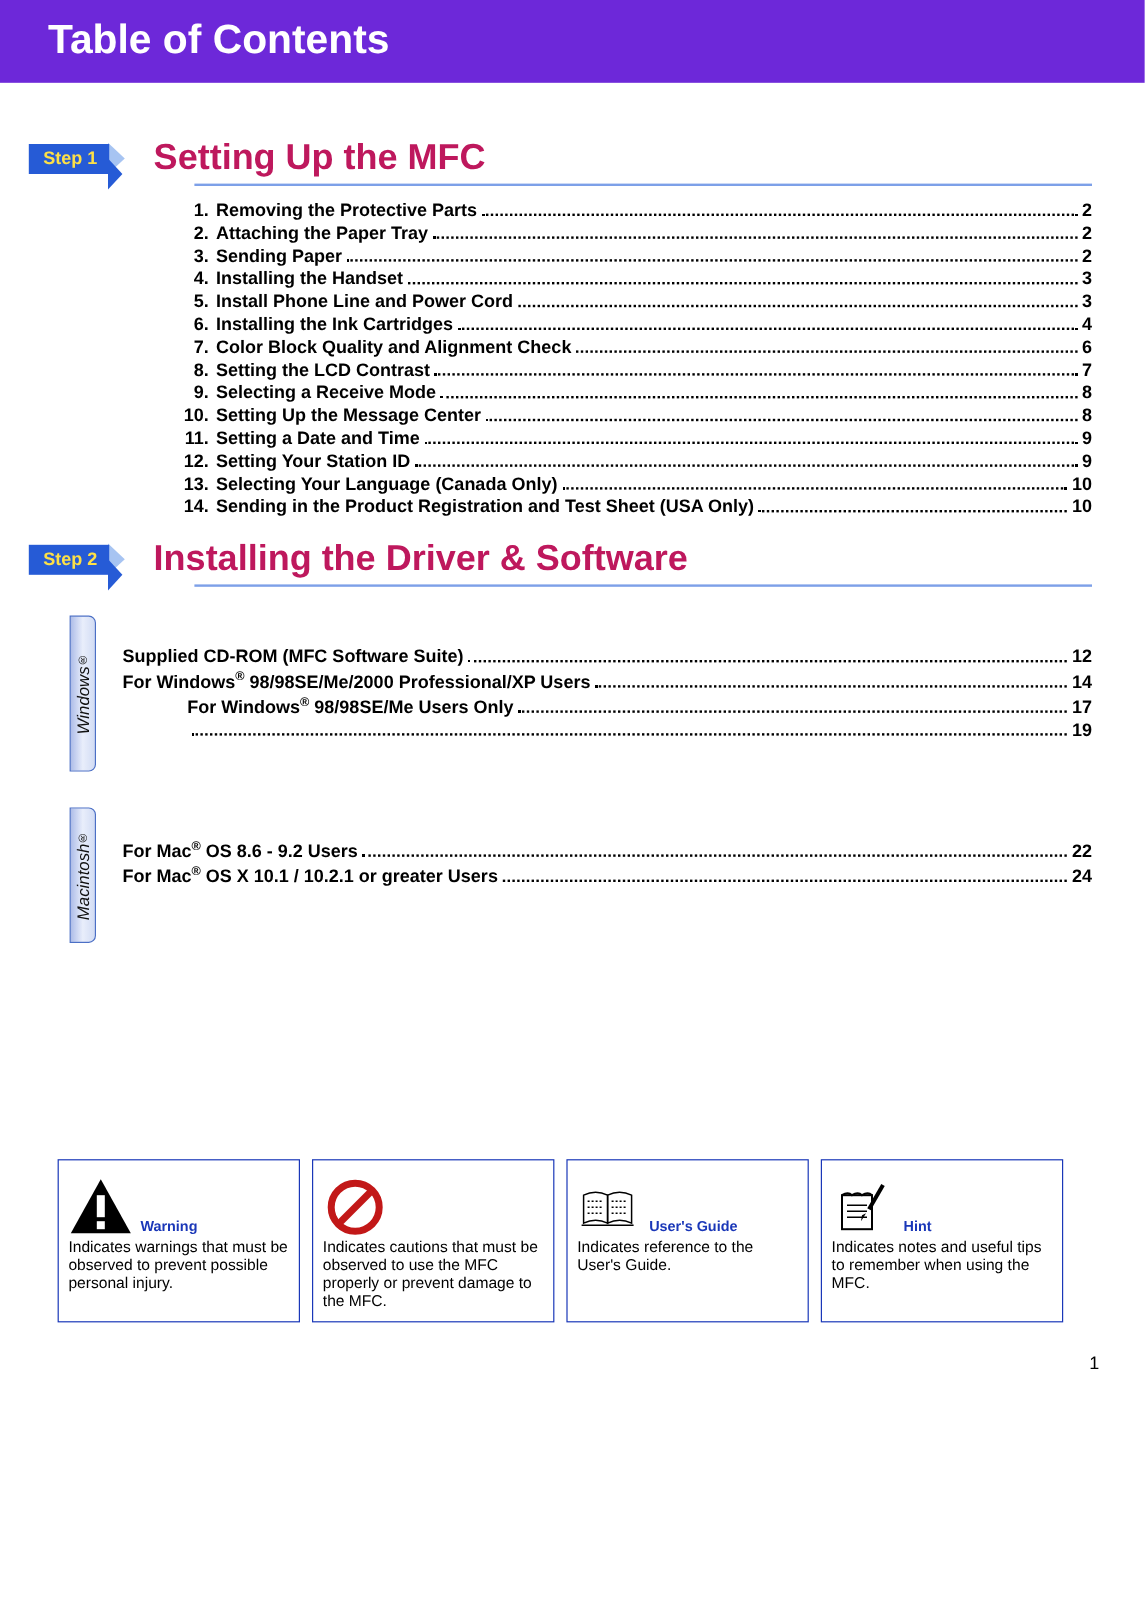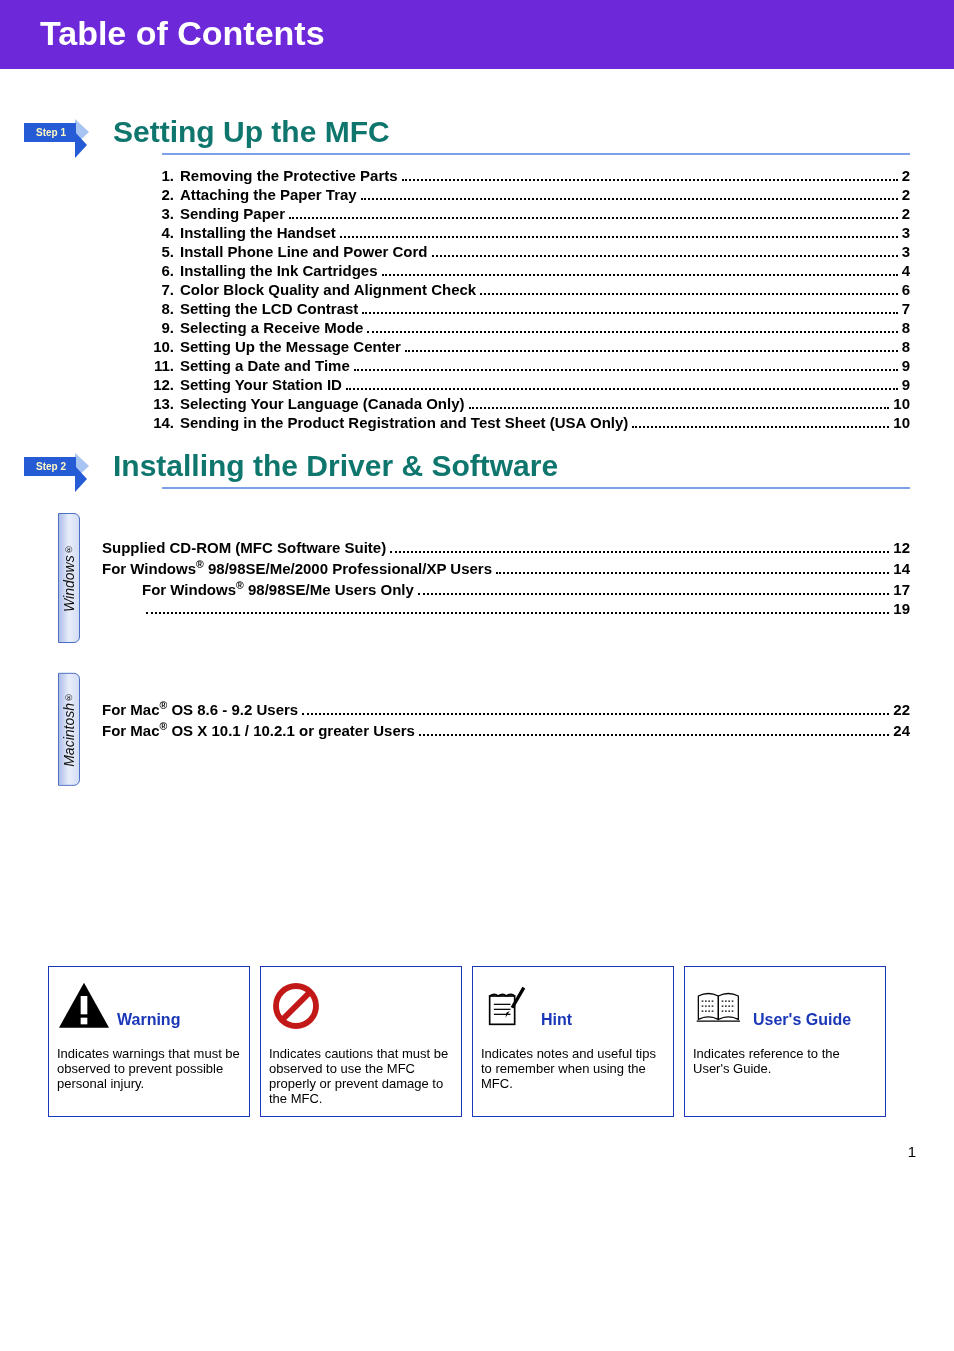--- a/index.html
+++ b/index.html
@@ -16,44 +16,44 @@
     font-size: 34px;
     font-weight: bold;
     padding: 14px 24px 16px 40px;
   }
   .content { padding: 24px 44px 6px 24px; }
 
   .step-row { display: flex; align-items: center; gap: 0; margin-top: 22px; }
   .step-badge {
     position: relative;
     background: #265bd6;
-    color: #fef9c3;
+    color: #fde047;
     font-weight: bold;
-    font-size: 10px;
+    font-size: 15px;
     padding: 4px 10px 4px 12px;
     white-space: nowrap;
   }
   .chev {
     width: 0; height: 0;
     border-top: 13px solid transparent;
     border-bottom: 13px solid transparent;
     border-left: 14px solid #a7c4f2;
     margin-left: -1px;
   }
   .chev::before {
     content: "";
     position: absolute;
     width: 0; height: 0;
     border-top: 13px solid transparent;
     border-bottom: 13px solid transparent;
     border-left: 12px solid #265bd6;
     margin-left: -14px;
   }
   .step-title {
-    color: #0f766e;
+    color: #be185d;
     font-size: 30px;
     font-weight: bold;
     margin-left: 24px;
   }
   .rule { height: 2px; background: #7da0e8; margin: 4px 0 12px 138px; }
 
   .toc-list { margin: 0 0 0 126px; font-size: 15px; font-weight: bold; }
   .toc-row { display: flex; align-items: baseline; margin: 2px 0; }
   .toc-num { width: 30px; text-align: right; padding-right: 6px; }
   .toc-label { white-space: nowrap; }
@@ -74,43 +74,43 @@
     display: flex; align-items: center; justify-content: center;
     writing-mode: vertical-rl;
     transform: rotate(180deg);
     font-style: italic;
     font-size: 14px;
     color: #111;
     padding: 6px 0;
     margin-right: 4px;
   }
   .os-body { flex: 1; padding: 24px 0 24px 18px; font-size: 15px; font-weight: bold; }
-  .os-body .toc-row.sub { margin-left: 40px; }
+  .os-body .toc-row.sub { margin-left: 54px; }
   sup { font-size: 0.7em; }
 
   .legend-grid {
     display: grid;
     grid-template-columns: repeat(4, 1fr);
     gap: 10px;
     margin: 180px 24px 0 24px;
   }
   .legend-cell {
     border: 1px solid #1a37b8;
     padding: 6px 8px 10px 8px;
     font-size: 13px;
   }
   .legend-head {
     display: flex; align-items: flex-end; gap: 6px;
     min-height: 58px;
     font-weight: bold;
     color: #1a37b8;
   }
   .legend-icon { width: 54px; height: 50px; flex: 0 0 auto; }
-  .legend-title { padding-bottom: 2px; font-size: 16px; }
-  .legend-desc { margin-top: 15px; color: #000; font-weight: normal; }
+  .legend-title { padding-bottom: 2px; font-size: 12px; }
+  .legend-desc { margin-top: 0; color: #000; font-weight: normal; }
 
   .pagenum { text-align: right; padding: 20px 38px 0 0; font-size: 15px; }
 
   
   .ico-warn { fill: #000; }
   .ico-prohibit circle { fill: none; stroke: #c21818; stroke-width: 7; }
   .ico-prohibit line { stroke: #c21818; stroke-width: 7; }
   .ico-book { fill: none; stroke: #000; stroke-width: 1.5; }
 </style>
 </head>
@@ -283,52 +283,52 @@
 
     <div class="legend-cell">
       <div class="legend-head">
         <svg class="legend-icon ico-prohibit" viewBox="0 0 64 60">
           <circle cx="32" cy="30" r="24"></circle>
           <line x1="15" y1="47" x2="49" y2="13"></line>
         </svg>
         <span class="legend-title"></span>
       </div>
       <div class="legend-desc">Indicates cautions that must be observed to use the MFC properly or prevent damage to the MFC.</div>
-    </div>
-
-    <div class="legend-cell">
-      <div class="legend-head">
-        <svg class="legend-icon" viewBox="0 0 64 60">
-          <rect x="10" y="18" width="30" height="34" fill="#fff" stroke="#000" stroke-width="2"></rect>
-          <path d="M10 18 q6 -4 10 0 q6 -4 10 0 q6 -4 10 0" fill="none" stroke="#000" stroke-width="2"></path>
-          <line x1="15" y1="28" x2="35" y2="28" stroke="#000" stroke-width="1.5"></line>
-          <line x1="15" y1="34" x2="35" y2="34" stroke="#000" stroke-width="1.5"></line>
-          <line x1="15" y1="40" x2="35" y2="40" stroke="#000" stroke-width="1.5"></line>
-          <rect x="42" y="6" width="4" height="28" fill="#000" transform="rotate(30 44 20)"></rect>
-          <polygon points="30,38 34,36 29,44" fill="#000"></polygon>
-        </svg>
-        <span class="legend-title">Hint</span>
-      </div>
-      <div class="legend-desc">Indicates notes and useful tips to remember when using the MFC.</div>
     </div>
 
     <div class="legend-cell">
       <div class="legend-head">
         <svg class="legend-icon ico-book" viewBox="0 0 64 60">
           <path d="M6 46 V18 Q18 12 30 18 V46 Q18 40 6 46 Z"></path>
           <path d="M30 46 V18 Q42 12 54 18 V46 Q42 40 30 46 Z"></path>
           <path d="M4 48 H56"></path>
           <line x1="10" y1="24" x2="26" y2="24" stroke-dasharray="2 2"></line>
           <line x1="10" y1="30" x2="26" y2="30" stroke-dasharray="2 2"></line>
           <line x1="10" y1="36" x2="26" y2="36" stroke-dasharray="2 2"></line>
           <line x1="34" y1="24" x2="50" y2="24" stroke-dasharray="2 2"></line>
           <line x1="34" y1="30" x2="50" y2="30" stroke-dasharray="2 2"></line>
           <line x1="34" y1="36" x2="50" y2="36" stroke-dasharray="2 2"></line>
         </svg>
         <span class="legend-title">User's Guide</span>
       </div>
       <div class="legend-desc">Indicates reference to the User's Guide.</div>
     </div>
+
+    <div class="legend-cell">
+      <div class="legend-head">
+        <svg class="legend-icon" viewBox="0 0 64 60">
+          <rect x="10" y="18" width="30" height="34" fill="#fff" stroke="#000" stroke-width="2"></rect>
+          <path d="M10 18 q6 -4 10 0 q6 -4 10 0 q6 -4 10 0" fill="none" stroke="#000" stroke-width="2"></path>
+          <line x1="15" y1="28" x2="35" y2="28" stroke="#000" stroke-width="1.5"></line>
+          <line x1="15" y1="34" x2="35" y2="34" stroke="#000" stroke-width="1.5"></line>
+          <line x1="15" y1="40" x2="35" y2="40" stroke="#000" stroke-width="1.5"></line>
+          <rect x="42" y="6" width="4" height="28" fill="#000" transform="rotate(30 44 20)"></rect>
+          <polygon points="30,38 34,36 29,44" fill="#000"></polygon>
+        </svg>
+        <span class="legend-title">Hint</span>
+      </div>
+      <div class="legend-desc">Indicates notes and useful tips to remember when using the MFC.</div>
+    </div>
   </div>
 
 </div>
 
 <div class="pagenum">1</div>
 
 </body></html>

